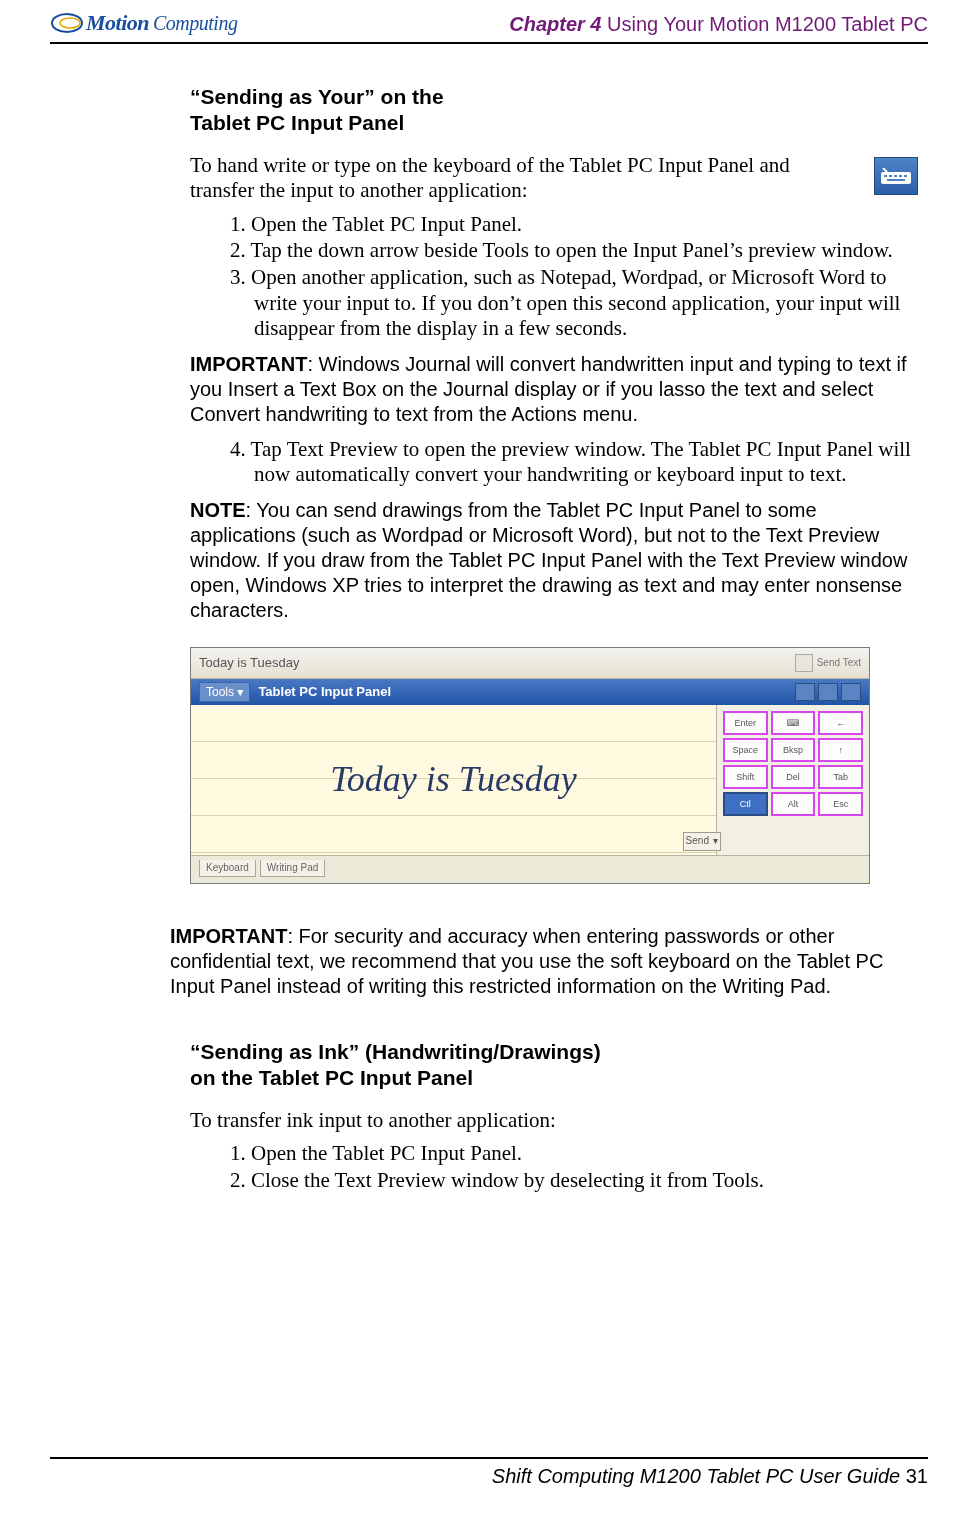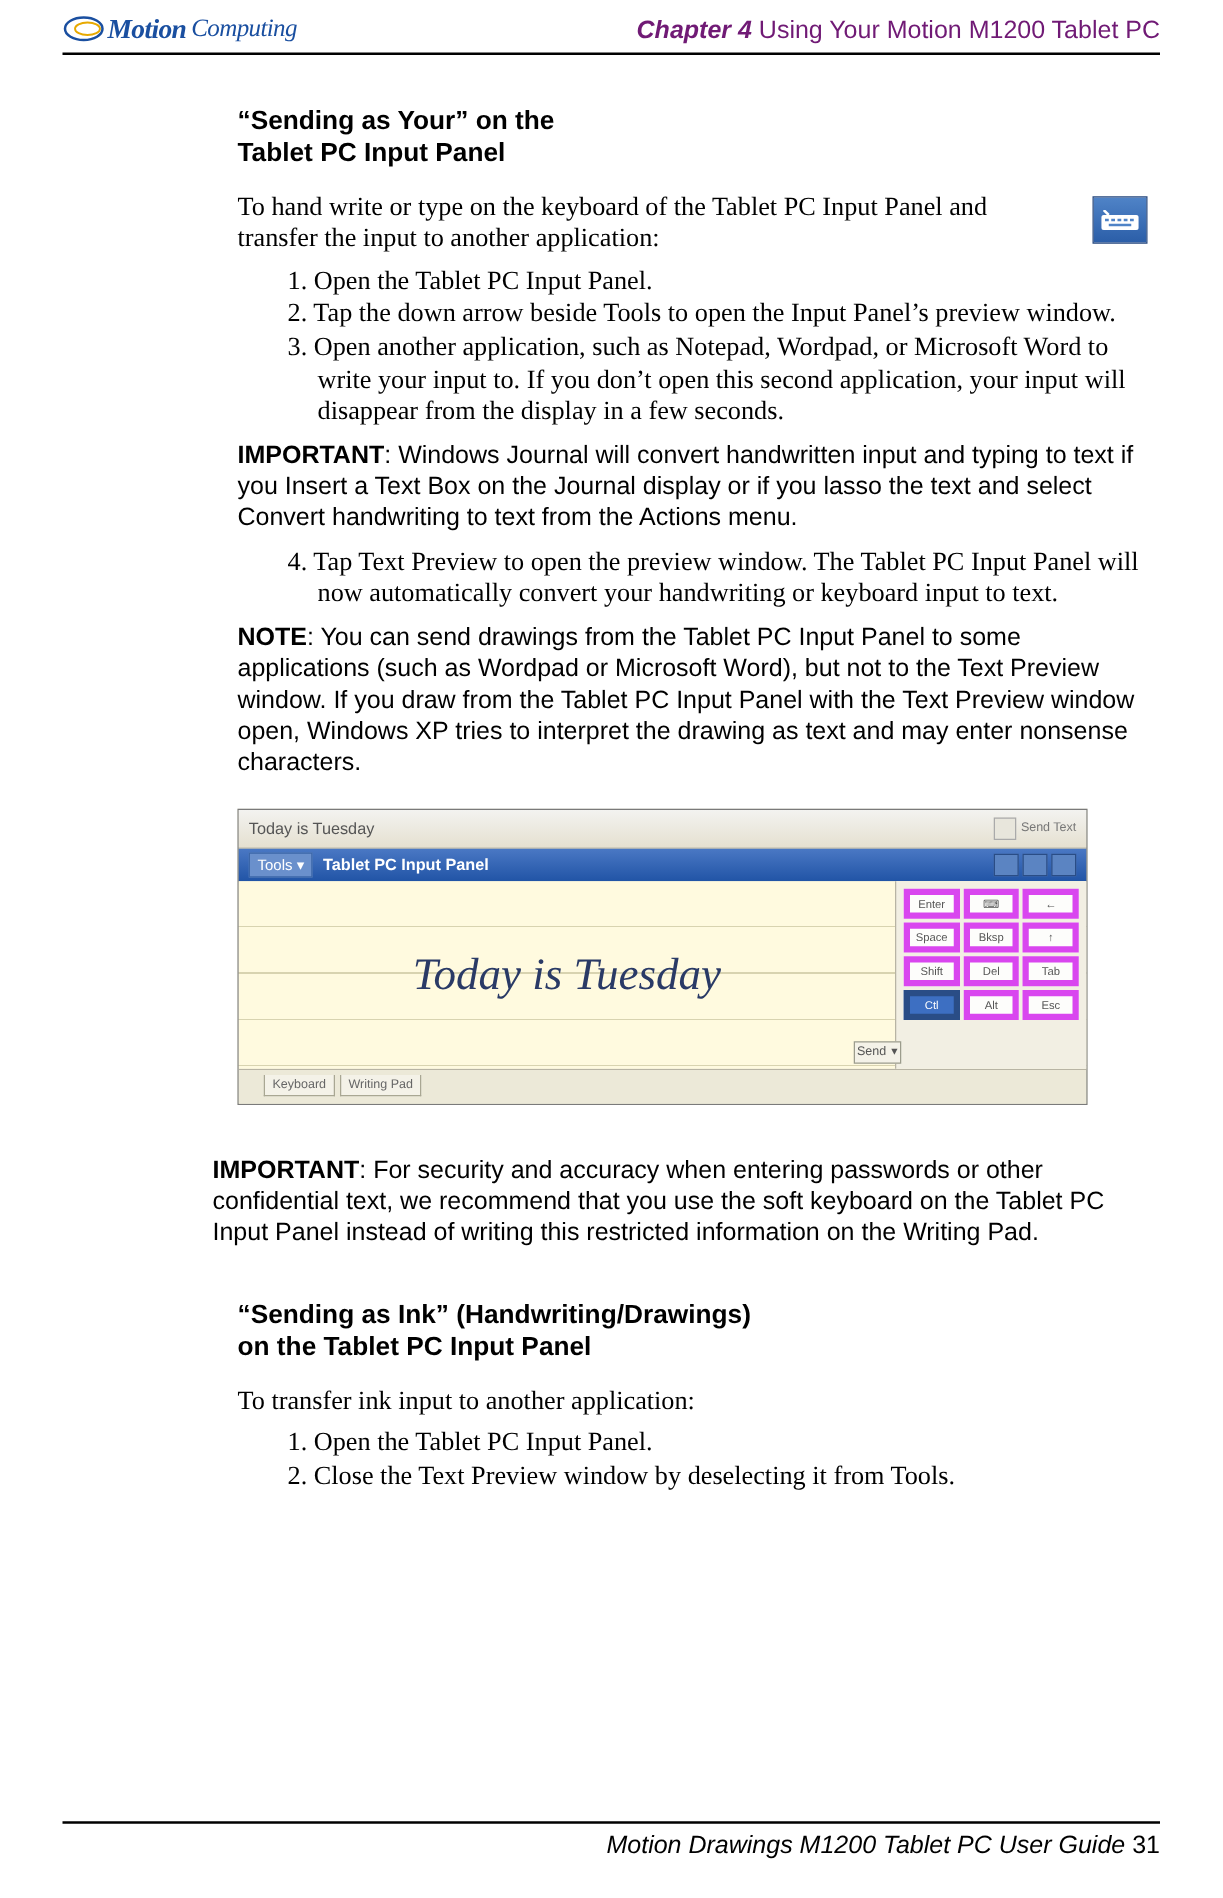--- a/index.html
+++ b/index.html
@@ -218,21 +218,21 @@
     grid-template-columns: repeat(3, 1fr);
     grid-auto-rows: 24px;
     gap: 3px;
     padding: 6px;
     align-content: start;
     font-family: Tahoma, Arial, sans-serif;
     font-size: 9px;
   }
   .shot .key-grid .k {
     background: #fdfdfb;
-    border: 5px solid #d946ef;
+    border: 2px solid #d946ef;
     display: flex;
     align-items: center;
     justify-content: center;
     color: #555;
   }
   .shot .key-grid .k.ctl {
     background: #3d6fc2;
     color: #fff;
     border-color: #2a4d86;
   }
@@ -248,21 +248,21 @@
     border: 1px solid #9c9c8c;
     padding: 2px 2px;
     color: #555;
     display: inline-flex;
     align-items: center;
     gap: 4px;
   }
   .shot .tabs-row {
     background: #ece9d8;
     border-top: 1px solid #b8b4a4;
-    padding: 4px 6px 6px 20px;
+    padding: 4px 6px 6px 8px;
     display: flex;
     gap: 4px;
     font-family: Tahoma, Arial, sans-serif;
     font-size: 10px;
     text-align: right;
   }
   .shot .tabs-row .tab {
     background: #f4f2e8;
     border: 1px solid #a9a793;
     border-top: none;
@@ -418,17 +418,17 @@
     <p class="body">To transfer ink input to another application:</p>
     <ol class="steps">
       <li>1. Open the Tablet PC Input Panel.</li>
       <li>2. Close the Text Preview window by deselecting it from Tools.</li>
     </ol>
   </div>
 
   <div class="footer">
     <hr>
     <div class="ftext">
-      <span>Motion Drawings M1200 Tablet PC User Guide</span>
+      <span>Shift Computing M1200 Tablet PC User Guide</span>
       <span class="pnum">31</span>
     </div>
   </div>
 </div>
 
 </body></html>

